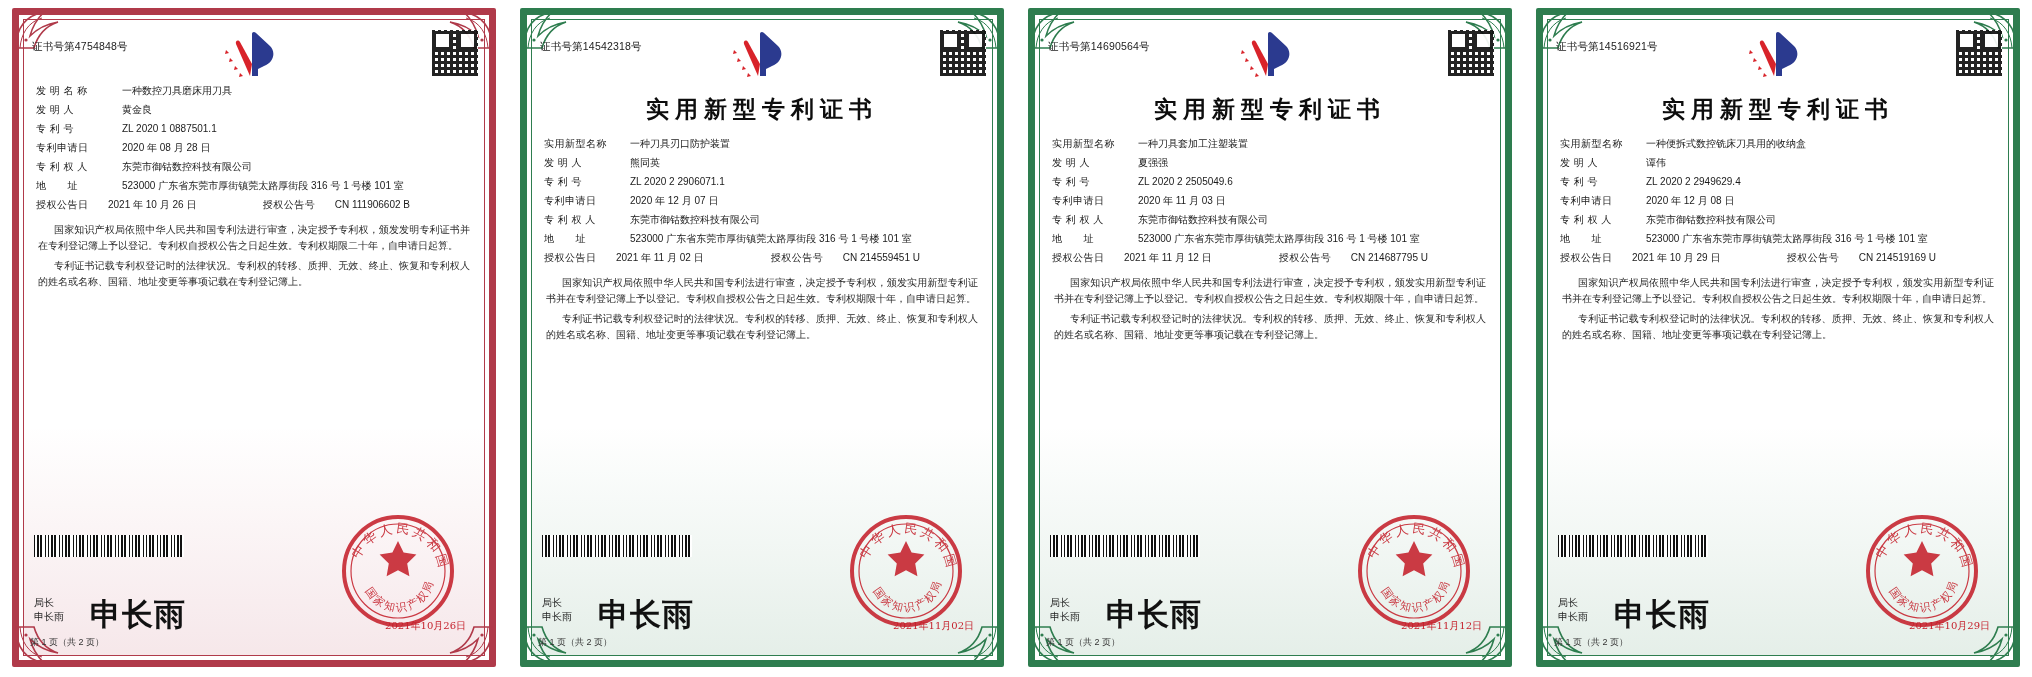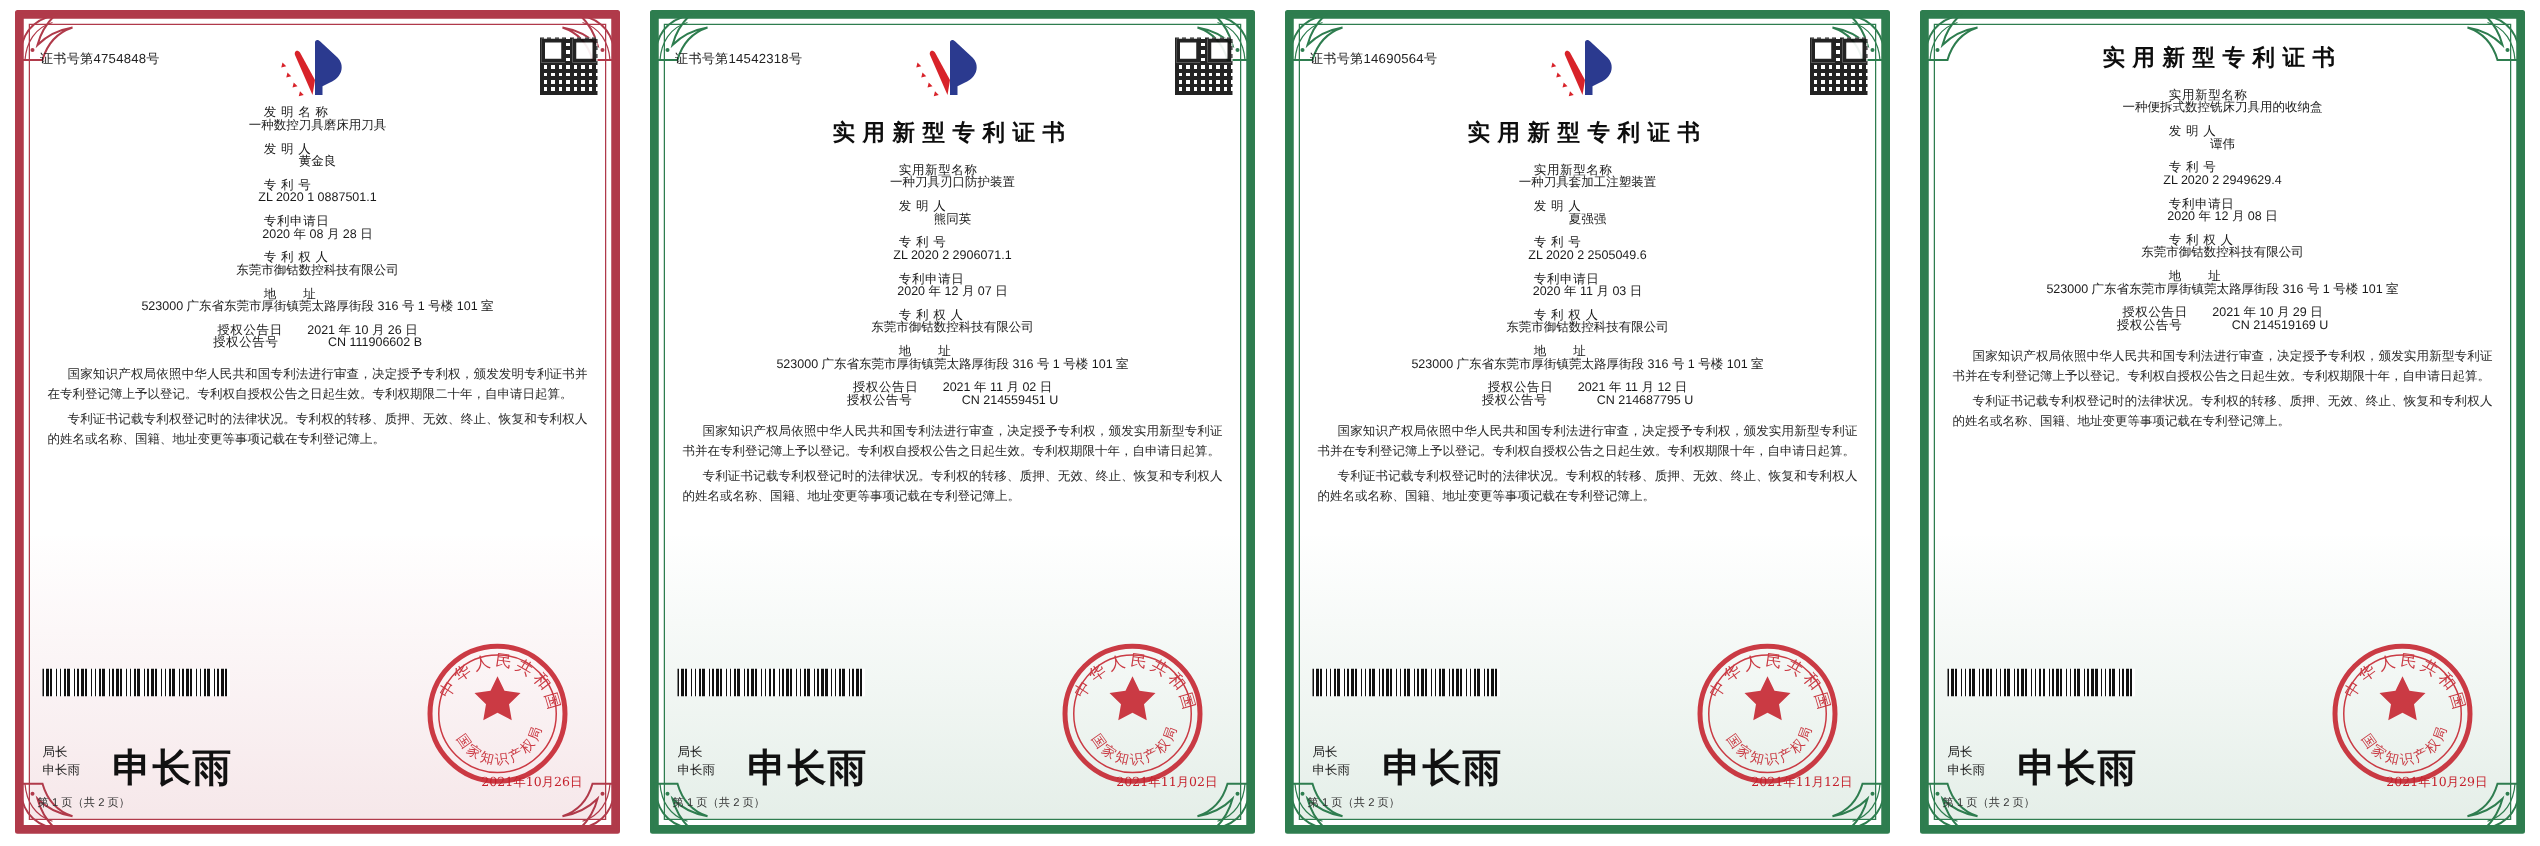--- a/index.html
+++ b/index.html
@@ -106,52 +106,51 @@
   .title {
     text-align: center;
     font-family: "DejaVu Serif", "Liberation Serif", serif;
     font-weight: bold;
     color: #0d0d0d;
     letter-spacing: 6px;
     margin-top: 8px;
     margin-bottom: 14px;
   }
   .title.invent { font-size: 26px; }
-  .title.utility { font-size: 18px; }
+  .title.utility { font-size: 23px; }
 
   .fields {
     margin: 0 6px;
     font-size: 10px;
     color: #1a1a1a;
     line-height: 1.0;
   }
   .row {
     display: flex;
-    align-items: center;
+    align-items: flex-start;
     margin-bottom: 9px;
-    flex-direction: column;
   }
   .lbl {
     flex: 0 0 auto;
     white-space: nowrap;
     letter-spacing: 0.5px;
   }
   .lbl.w1 { width: 86px; }
   .lbl.w2 { width: 72px; }
   .val {
     flex: 1 1 auto;
     white-space: normal;
     word-break: break-all;
   }
   .row.two .half {
     display: flex;
     align-items: flex-start;
   }
   .row.two .half.left { flex: 0 0 52%; }
-  .row.two .half.right { flex: 1 1 auto; gap: 20px; }
+  .row.two .half.right { flex: 1 1 auto; }
 
   .body-text {
     margin: 12px 8px 0 8px;
     font-size: 10px;
     line-height: 1.55;
     color: #2a2a2a;
     text-align: justify;
   }
   .body-text p { margin: 0 0 5px 0; text-indent: 16px; }
 
@@ -569,20 +568,32 @@
     <path d="M6 38 C7 24 14 12 28 8" fill="none" stroke="#2e7d4f" stroke-width="1"></path>
     <circle cx="12" cy="30" r="1.6" fill="#2e7d4f"></circle>
   </svg></div>
     <div class="corner br"><svg viewBox="0 0 46 40" width="46" height="40">
     <path d="M2 38 C2 20 10 6 30 2 C22 10 18 18 16 26 C24 18 32 14 44 12 C32 16 24 24 20 38 Z" fill="none" stroke="#2e7d4f" stroke-width="1.6"></path>
     <path d="M6 38 C7 24 14 12 28 8" fill="none" stroke="#2e7d4f" stroke-width="1"></path>
     <circle cx="12" cy="30" r="1.6" fill="#2e7d4f"></circle>
   </svg></div>
 
     <div class="page-inner">
+      <div class="topbar">
+        <div class="certno">证书号第14516921号</div>
+        <div class="logo"><svg viewBox="0 0 96 56" width="96" height="56">
+    <path d="M46 50 L46 8 C46 6 48 5 50 7 L64 20 C70 26 68 36 58 40 L52 43 L52 50 Z" fill="#2b3a8f"></path>
+    <path d="M44 50 L30 18 C29 15 32 13 34 16 L46 38 Z" fill="#d8232a"></path>
+    <path d="M20 24 l3 3 -4 1 z" fill="#d8232a"></path>
+    <path d="M24 32 l3 3 -4 1 z" fill="#d8232a"></path>
+    <path d="M29 40 l3 3 -4 1 z" fill="#d8232a"></path>
+    <path d="M34 47 l3 3 -4 1 z" fill="#d8232a"></path>
+  </svg></div>
+        <div class="qr"></div>
+      </div>
 
       <div class="title utility">实用新型专利证书</div>
 
       <div class="fields">
         <div class="row">
           <div class="lbl w1">实用新型名称</div>
           <div class="val">一种便拆式数控铣床刀具用的收纳盒</div>
         </div>
         <div class="row">
           <div class="lbl w1">发 明 人</div>

